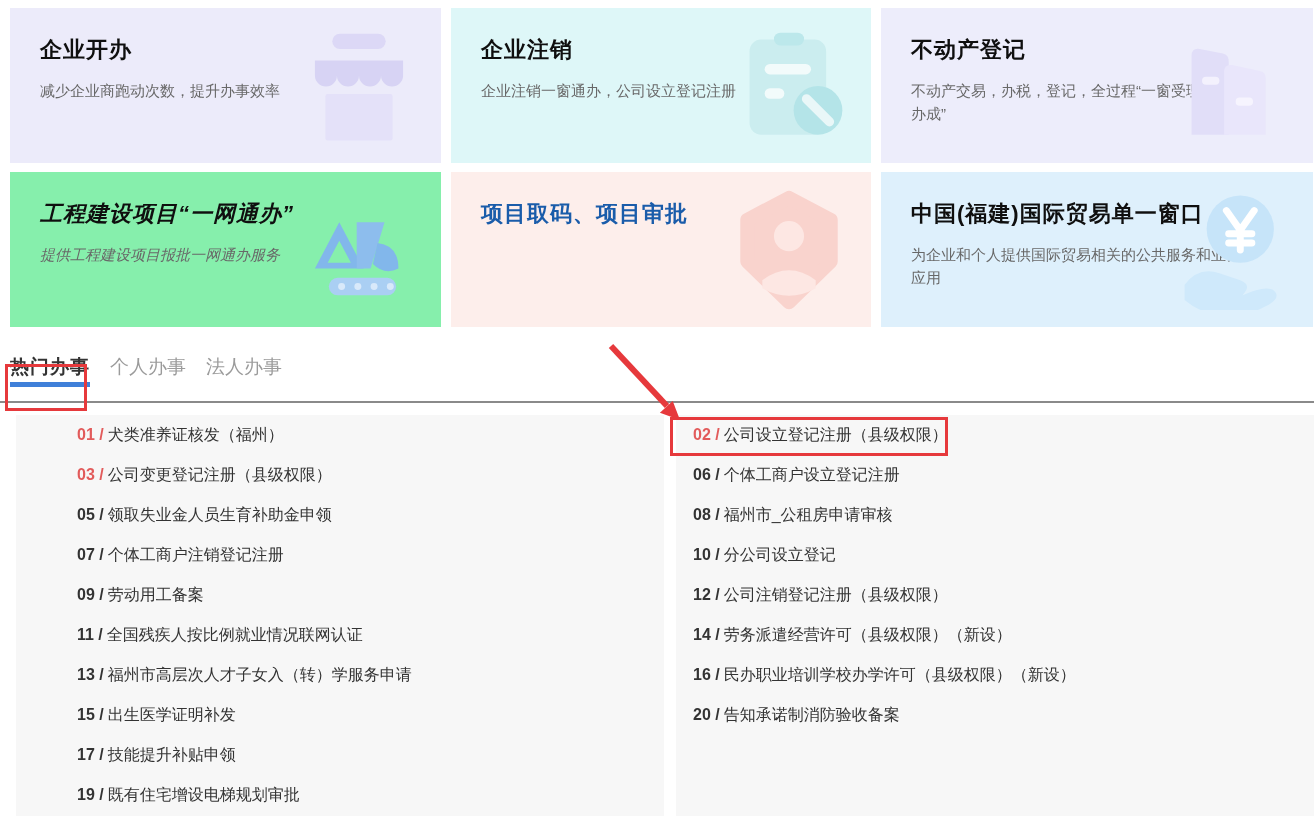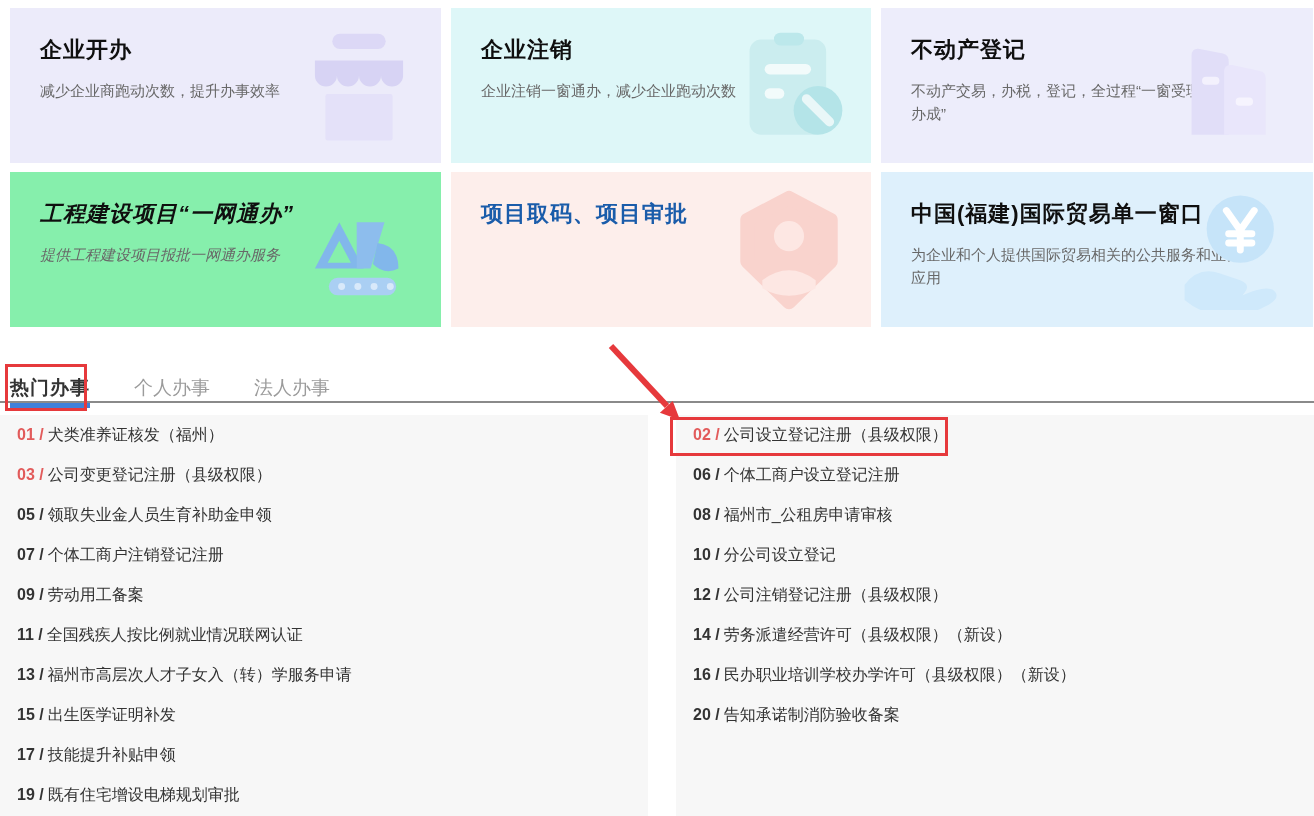--- a/index.html
+++ b/index.html
@@ -10,31 +10,31 @@
   .cards { position: absolute; left: 10px; top: 8px; width: 1301px;
            display: grid; grid-template-columns: 431px 420px 432px; gap: 9px 10px; }
   .card { position: relative; height: 155px; padding: 27px 60px 0 30px; cursor: pointer; }
   .card-title { font-size: 22px; font-weight: 700; color: #0f0f0f; letter-spacing: 1px; }
   .card-desc  { margin-top: 14px; font-size: 15px; color: #686868; line-height: 1.55; }
   .card-icon  { position: absolute; right: 24px; top: 50%; transform: translateY(-50%);
                 width: 116px; height: 120px; pointer-events: none; }
   .card-icon svg { width: 100%; height: 100%; }
 
   
-  .tabs { position: absolute; left: 10px; top: 375px; display: flex; gap: 44px; }
+  .tabs { position: absolute; left: 10px; top: 354px; display: flex; gap: 20px; }
   .tab { position: relative; font-size: 19px; color: #9b9b9b; height: 26px; line-height: 26px; cursor: pointer; }
   .tab.active { color: #333; font-weight: 700; letter-spacing: 1px; }
   .tab.active::after { content: ""; position: absolute; left: 0; right: 0; top: 28px; height: 5px;
                        background: var(--tab-underline-color); }
   .tab-divider { position: absolute; left: 0; top: 401px; width: 1314px; height: 2px;
                  background: var(--divider-color); }
 
   
   .svc-col { position: absolute; top: 415px; bottom: 0; background: var(--list-bg); }
-  .svc-col.left  { left: 0;    width: 648px; }
+  .svc-col.left  { left: 16px;    width: 648px; padding-left: 44px; }
   .svc-col.right { left: 676px; width: 638px; }
   .svc-item { display: flex; align-items: center; height: 40px; padding-left: 17px;
               cursor: pointer; white-space: nowrap; }
   .svc-item .num  { font-size: 16px; font-weight: 700; color: var(--num-color); margin-right: 4px; }
   .svc-item .num.hot { color: var(--hot-num-color); }
   .svc-item .name { font-size: 16px; color: #333; }
 
   
   .ann-box { position: absolute; border: 3px solid var(--ann-color); pointer-events: none; }
   .ann-tab-box  { left: 5px;   top: 364px; width: 82px;  height: 47px; }
@@ -57,21 +57,21 @@
         <svg viewBox="0 0 100 100">
           <rect x="27" y="5" width="46" height="13" rx="6.5" fill="#dcd8f6"></rect>
           <path d="M12 28 h76 v13 a9.5 9.5 0 0 1 -19 0 a9.5 9.5 0 0 1 -19 0 a9.5 9.5 0 0 1 -19 0 a9.5 9.5 0 0 1 -19 0 z" fill="#d7d3f4"></path>
           <rect x="21" y="57" width="58" height="40" rx="2" fill="#e4e1f9"></rect>
         </svg>
       </div>
     </div>
 
     <div class="card" style="background: rgb(222, 247, 248);">
       <div class="card-title" style="color: rgb(15, 15, 15);">企业注销</div>
-      <div class="card-desc">企业注销一窗通办，减少企业跑动次数</div>
+      <div class="card-desc">企业注销一窗通办，公司设立登记注册</div>
       <div class="card-icon">
         <svg viewBox="0 0 100 100">
           <rect x="16" y="10" width="66" height="82" rx="10" fill="#cbedef"></rect>
           <rect x="37" y="4" width="26" height="11" rx="5.5" fill="#bce8eb"></rect>
           <rect x="29" y="31" width="40" height="9" rx="4.5" fill="#ffffff" opacity="0.75"></rect>
           <rect x="29" y="52" width="17" height="9" rx="4.5" fill="#ffffff" opacity="0.75"></rect>
           <circle cx="75" cy="71" r="21" fill="#b4e4e8"></circle>
           <rect x="57" y="67" width="36" height="8" rx="4" fill="#ffffff" opacity="0.7" transform="rotate(45 75 71)"></rect>
         </svg>
       </div>

